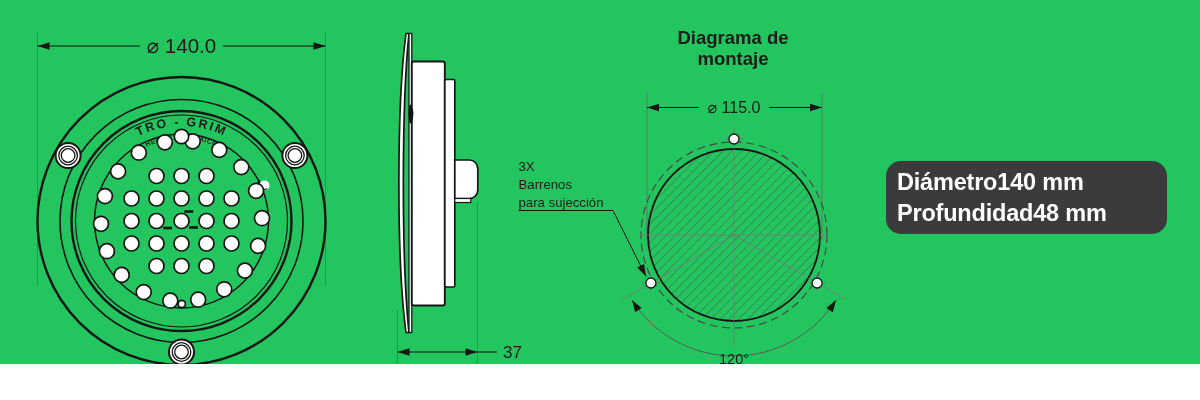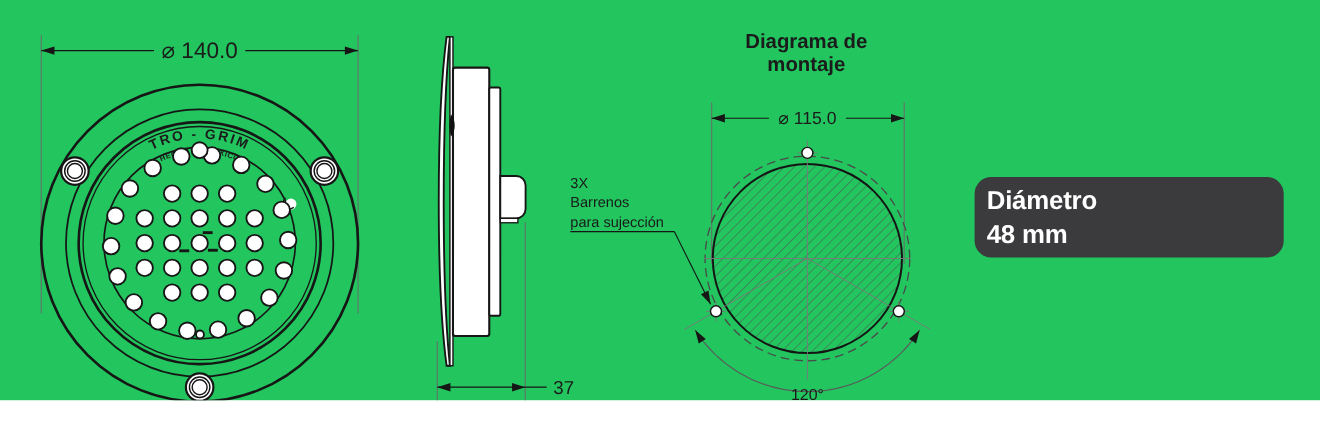--- a/index.html
+++ b/index.html
@@ -177,19 +177,21 @@
     <text x="518.5" y="188.5" font-size="13.2">Barrenos</text>
     <text x="518.5" y="206.5" font-size="13.2">para sujección</text>
     <line x1="518.5" y1="210.5" x2="613" y2="210.5" stroke="#161616" stroke-width="1.1"></line>
     <path d="M613,210.5 L646,276.5" fill="none" stroke="#161616" stroke-width="1" marker-end="url(#arw)"></path>
   </g>
 </svg>
 
 <div class="badge">
   <div class="spec-row">
     <span>Diámetro</span>
+    <span>140 mm</span>
   </div>
   <div class="spec-row">
+    <span>Profundidad</span>
     <span>48 mm</span>
   </div>
 </div>
 
 </div>
 
 </body></html>

